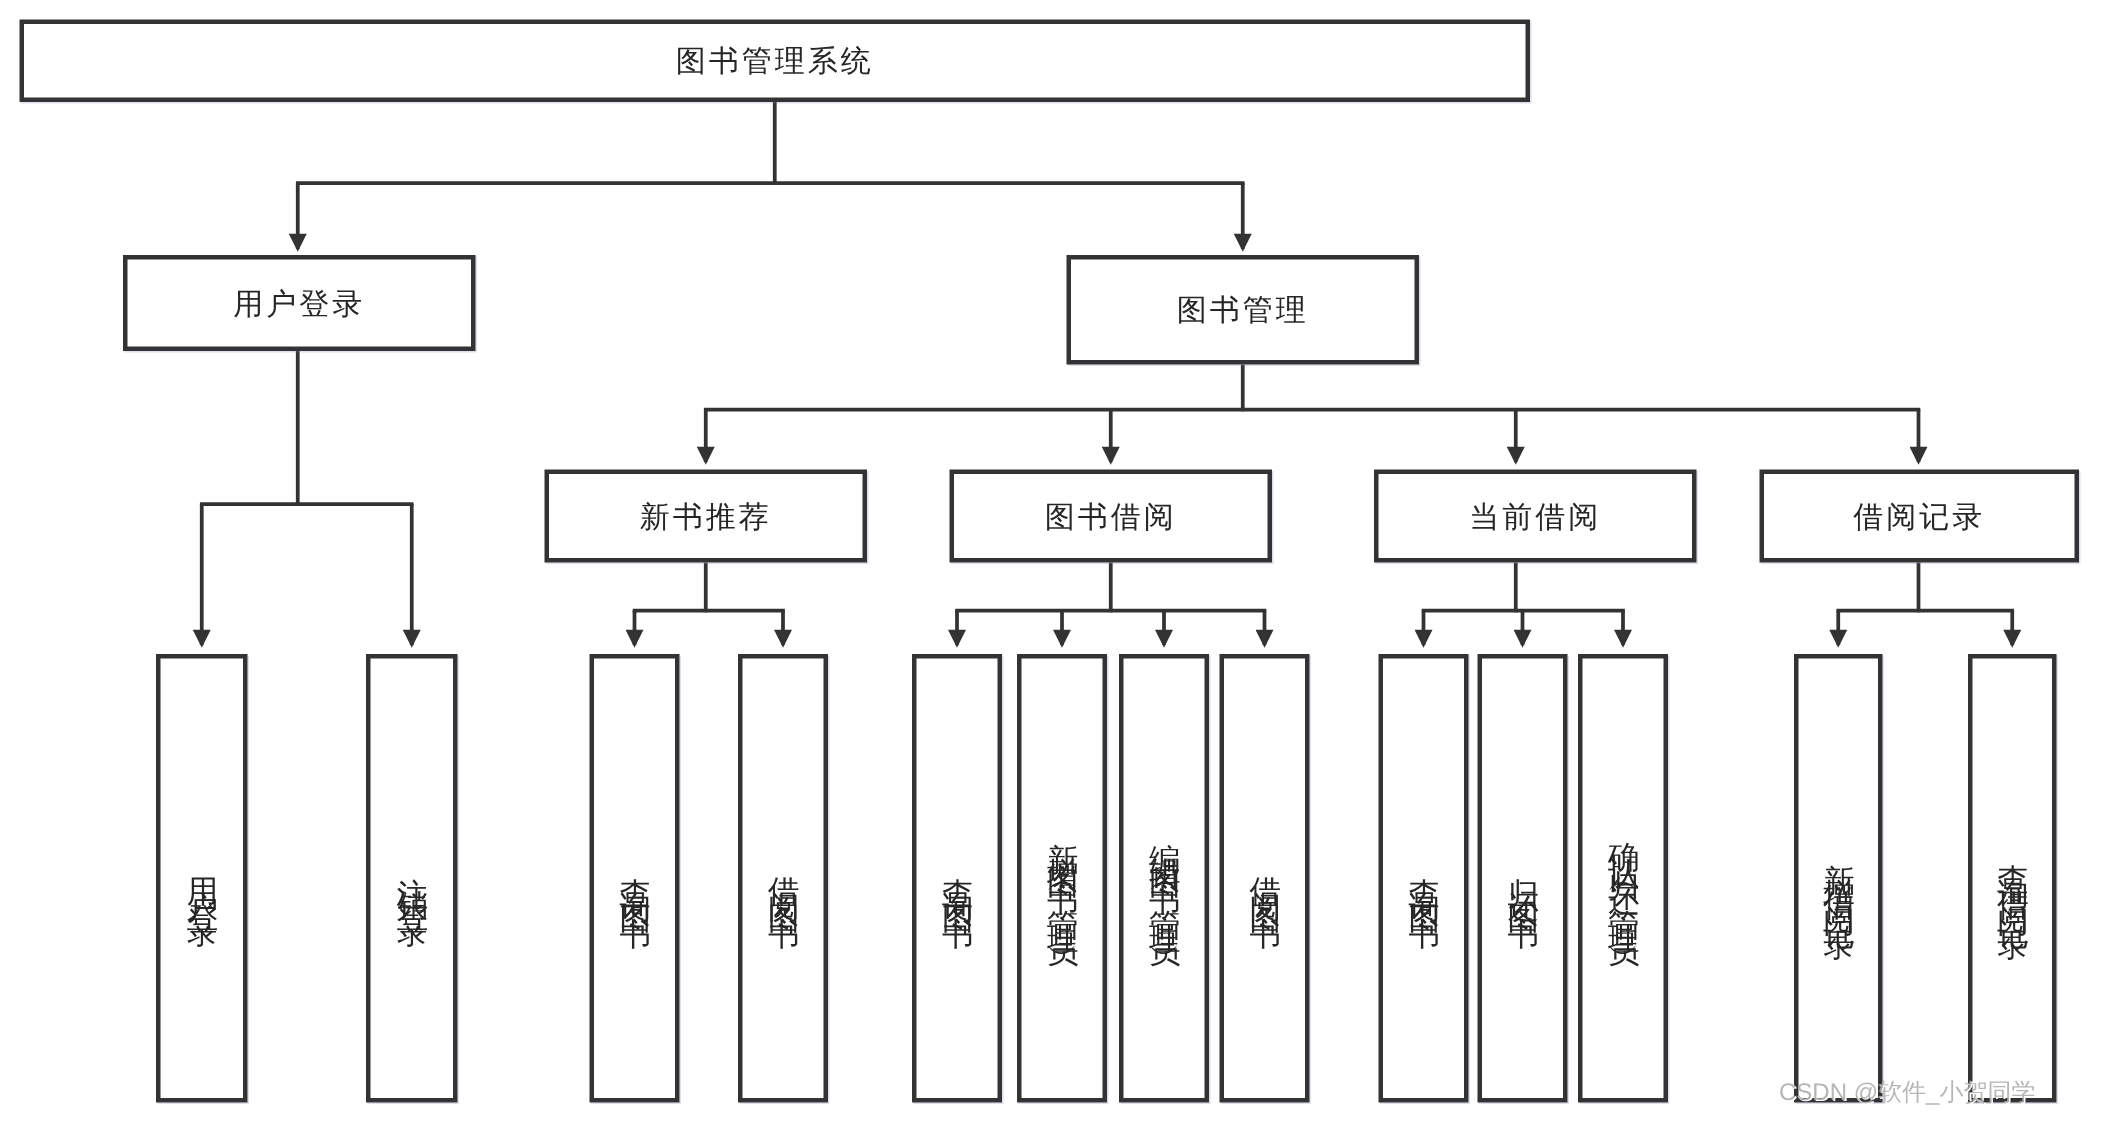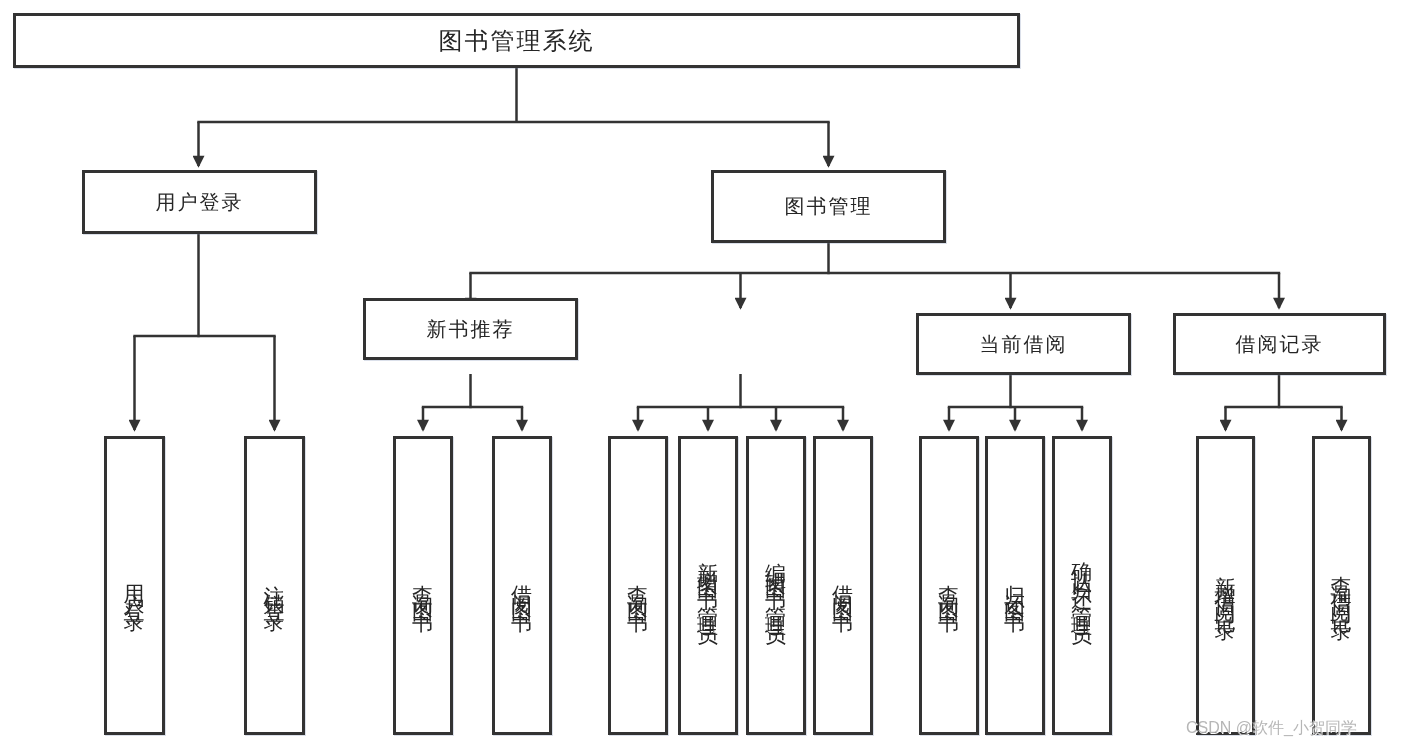--- a/index.html
+++ b/index.html
@@ -30,21 +30,21 @@
     display: flex;
     align-items: center;
     justify-content: center;
     box-shadow: 1px 1px 0 rgba(110,130,170,0.25);
   }
   .h-label {
     font-size: 20px;
     letter-spacing: 2px;
     white-space: nowrap;
   }
-  .root-node .h-label { font-size: 24px; }
+  .root-node .h-label { font-size: 20px; }
   .leaf .v-label {
     writing-mode: vertical-rl;
     text-orientation: mixed;
     font-size: 21px;
     line-height: 1;
     letter-spacing: 9px;
     white-space: nowrap;
   }
   .watermark {
     position: absolute;
@@ -116,22 +116,25 @@
     <span class="h-label">图书管理系统</span>
   </div>
 
   <div class="node" style="left:82px; top:170px; width:235px; height:64px;">
     <span class="h-label">用户登录</span>
   </div>
   <div class="node" style="left:711px; top:170px; width:235px; height:73px;">
     <span class="h-label">图书管理</span>
   </div>
 
-  <div class="node" style="left:363px; top:298px; width:215px; height:62px;">
+  <div class="node" style="left:363px; top:313px; width:215px; height:62px;">
     <span class="h-label">新书推荐</span>
+  </div>
+  <div class="node" style="left:633px; top:313px; width:215px; height:62px;">
+    <span class="h-label">图书借阅</span>
   </div>
   <div class="node" style="left:903px; top:313px; width:215px; height:62px;margin-left:13px;">
     <span class="h-label">当前借阅</span>
   </div>
   <div class="node" style="left:1173px; top:313px; width:213px; height:62px;">
     <span class="h-label">借阅记录</span>
   </div>
 
   <div class="node leaf" style="left:104px; top:436px; width:61px; height:299px;">
     <span class="v-label">用户登录</span>

